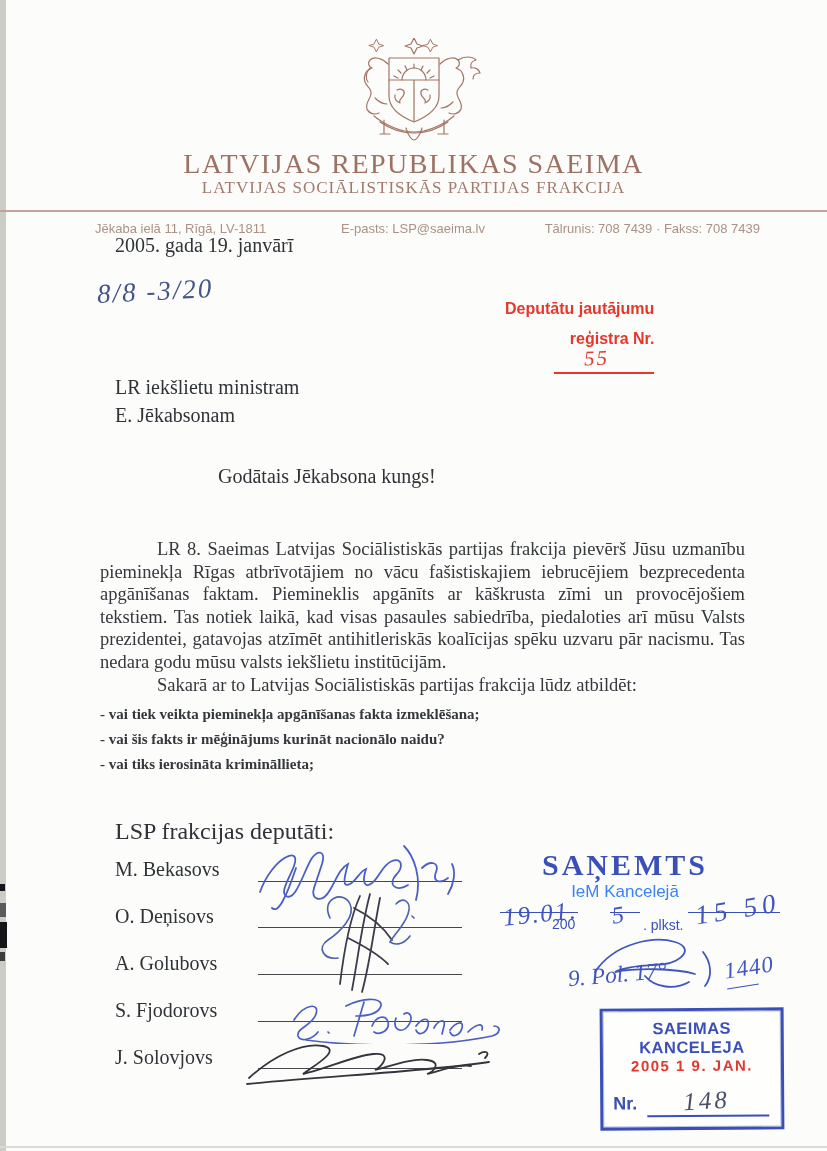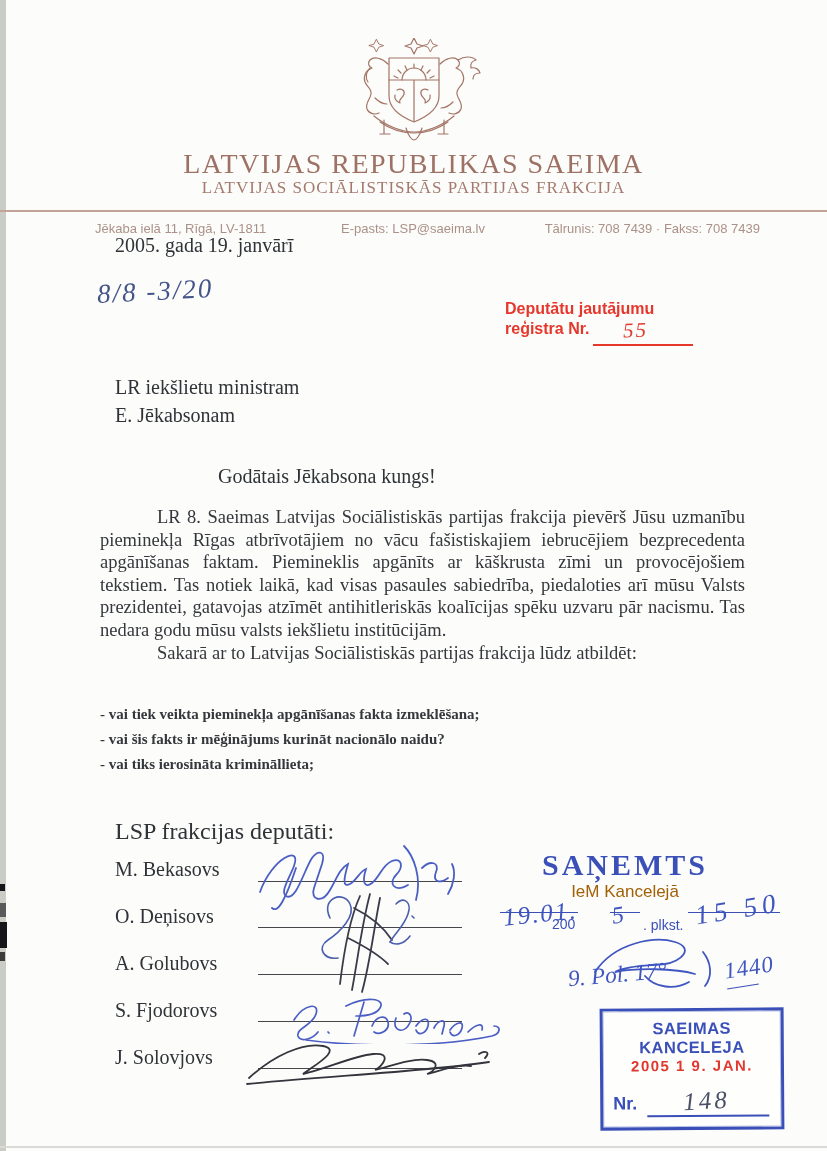--- a/index.html
+++ b/index.html
@@ -24,43 +24,43 @@
   .contact.right{left:460px;width:300px;text-align:right;}
 
   
   .date-line{position:absolute;left:115px;top:234px;font-size:20px;color:#2f3338;}
   .hand{font-style:italic;color:#44548a;}
   .hand-ref{position:absolute;left:97px;top:276px;font-size:27px;transform:rotate(-3deg);letter-spacing:2px;}
 
   
   .reg{position:absolute;left:505px;top:300px;color:#e6372c;font-family:"Liberation Sans",sans-serif;}
   .reg-l1{font-size:16px;font-weight:bold;}
-  .reg-row{display:flex;margin-top:2px;}
+  .reg-row{display:flex;align-items:flex-end;margin-top:12px;flex-direction:column;}
   .reg-l2{font-size:16px;font-weight:bold;}
   .reg-line{width:100px;border-bottom:2px solid #e6372c;margin-left:4px;position:relative;height:24px;}
   .reg-num{position:absolute;left:30px;top:-2px;font-size:21px;font-style:italic;color:#e03c30;
     font-family:"Liberation Serif",serif;letter-spacing:2px;transform:rotate(-2deg);}
 
   
   .recipient{position:absolute;left:115px;top:373px;font-size:20px;color:#2f3338;line-height:28px;}
   .salutation{position:absolute;left:218px;top:465px;font-size:20px;color:#2f3338;}
-  .body-block{position:absolute;left:100px;top:506px;width:645px;font-size:18.5px;color:#34373c;line-height:22.6px;}
+  .body-block{position:absolute;left:100px;top:538px;width:645px;font-size:18.5px;color:#34373c;line-height:22.6px;}
   .p1{text-align:justify;text-indent:57px;margin:0;}
   .p2{text-indent:57px;margin:0;}
   .questions{position:absolute;left:100px;top:702px;font-size:15px;color:#34373c;line-height:24.8px;font-weight:bold;}
 
   
   .sig-heading{position:absolute;left:115px;top:818px;font-size:24px;color:#2f3338;}
   .dep-name{position:absolute;left:115px;font-size:20px;color:#2f3338;}
   .sig-line{position:absolute;left:258px;width:204px;height:1px;background:#47474b;}
   .sigsvg{position:absolute;pointer-events:none;}
   .rcv-title{position:absolute;left:540px;top:848px;width:170px;text-align:center;
     font-family:"Liberation Serif",serif;font-weight:bold;font-size:30px;letter-spacing:3px;color:#3a50b8;}
   .rcv-sub{position:absolute;left:540px;top:882px;width:170px;text-align:center;
-    font-family:"Liberation Sans",sans-serif;font-size:17px;color:#a16207;}
+    font-family:"Liberation Sans",sans-serif;font-size:17px;color:#3b82f6;}
   .rcv-print{position:absolute;font-family:"Liberation Sans",sans-serif;font-size:14px;color:#3a50b8;}
   .rcv-underline{position:absolute;border-bottom:1.5px solid #3a50b8;}
   .hand-blue{position:absolute;font-style:italic;color:#3f55c0;font-family:"Liberation Serif",serif;}
 
   
   .chn{position:absolute;left:600px;top:1008px;width:178px;height:116px;border:3px solid #3a50b8;
     box-shadow:inset 0 0 0 1px rgba(58,80,184,.35);transform:rotate(-.4deg);background:rgba(255,255,255,.6);}
   .chn-title{position:absolute;left:0;top:8px;width:100%;text-align:center;
     font-family:"Liberation Sans",sans-serif;font-weight:bold;font-size:16.5px;color:#3a50b8;letter-spacing:.5px;}
   .chn-date{position:absolute;left:0;top:46px;width:100%;text-align:center;

